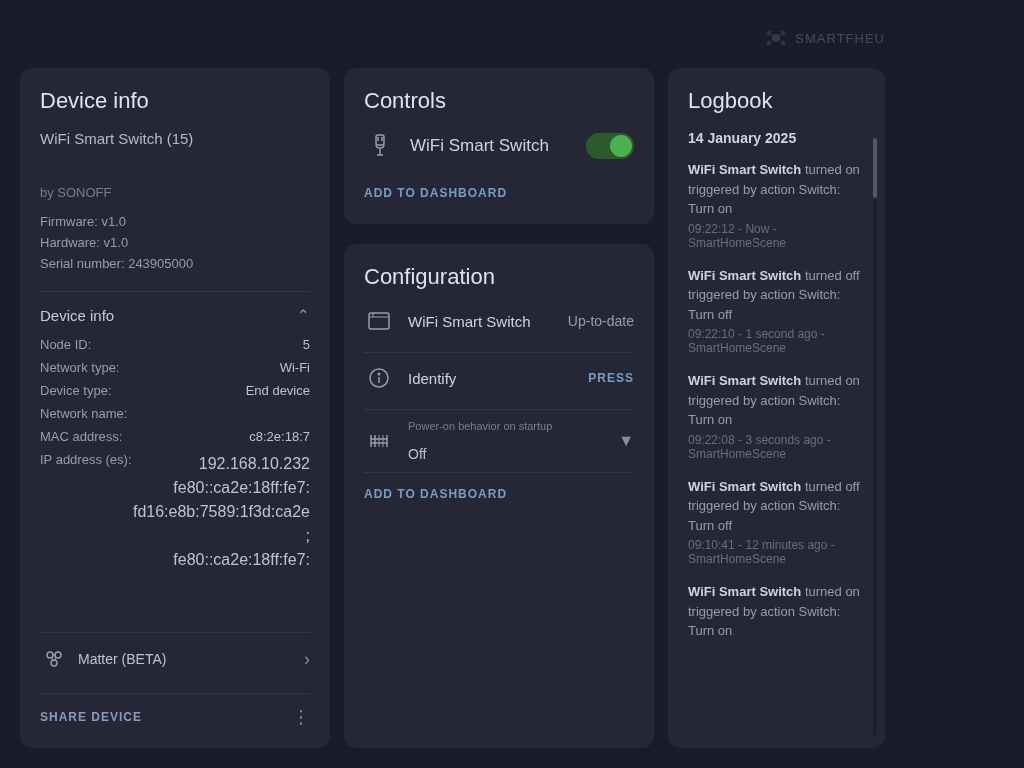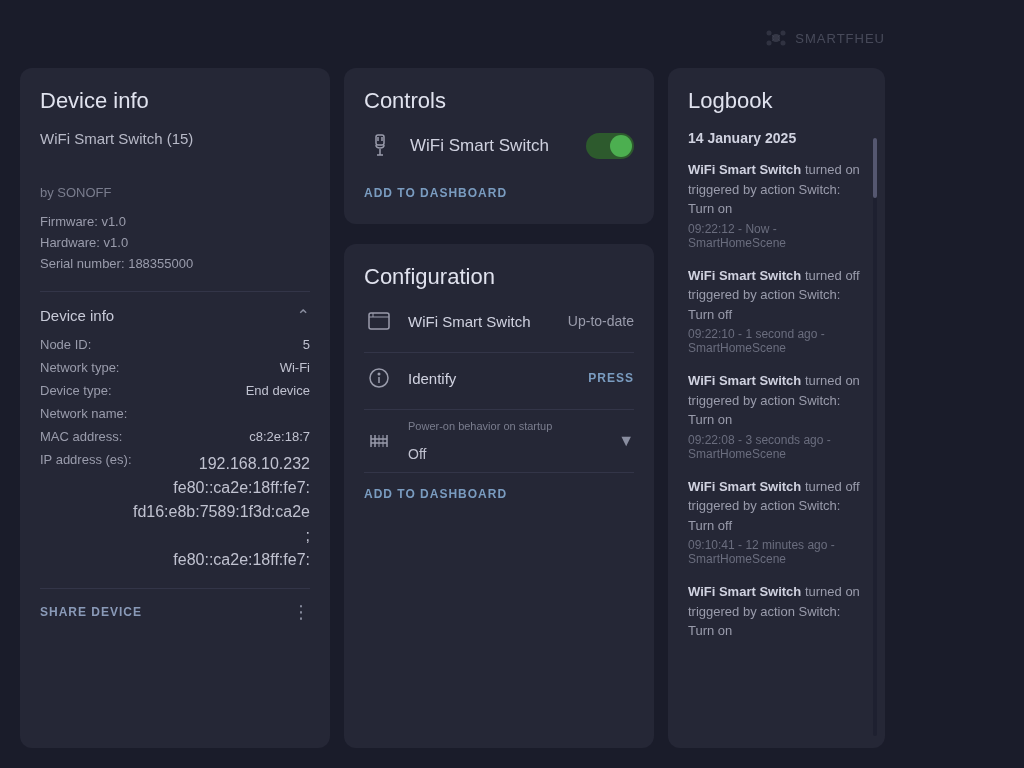--- a/index.html
+++ b/index.html
@@ -408,21 +408,21 @@
   </div>
 
   <div class="main-content">
 
     <div class="card device-info-card">
       <h2 class="card-title">Device info</h2>
       <div class="device-name">WiFi Smart Switch (15)</div>
       <div class="device-brand">by SONOFF</div>
       <div class="info-row">Firmware: v1.0</div>
       <div class="info-row">Hardware: v1.0</div>
-      <div class="info-row">Serial number: 188355000</div>
+      <div class="info-row">Serial number: 243905000</div>
 
       <div class="divider"></div>
 
       <div class="section-header">
         <span class="section-title">Device info</span>
         <span class="chevron-icon">⌃</span>
       </div>
 
       <div class="detail-row">
         <span>Node ID:</span>
@@ -448,20 +448,36 @@
         <span class="ip-label">IP address (es):</span>
         <div class="ip-values">
           <div>192.168.10.232</div>
           <div>fe80::ca2e:18ff:fe7:</div>
           <div>fd16:e8b:7589:1f3d:ca2e</div>
           <div>;</div>
           <div>fe80::ca2e:18ff:fe7:</div>
         </div>
       </div>
 
+      <div class="matter-row">
+        <div class="matter-left">
+          <div class="matter-icon">
+            <svg width="24" height="24" viewBox="0 0 24 24" fill="none">
+              <circle cx="8" cy="8" r="3" stroke="#9a9cac" stroke-width="1.5"></circle>
+              <circle cx="16" cy="8" r="3" stroke="#9a9cac" stroke-width="1.5"></circle>
+              <circle cx="12" cy="16" r="3" stroke="#9a9cac" stroke-width="1.5"></circle>
+              <line x1="10.5" y1="8" x2="13.5" y2="8" stroke="#9a9cac" stroke-width="1"></line>
+              <line x1="9.5" y1="10" x2="11.5" y2="13.5" stroke="#9a9cac" stroke-width="1"></line>
+              <line x1="14.5" y1="10" x2="12.5" y2="13.5" stroke="#9a9cac" stroke-width="1"></line>
+            </svg>
+          </div>
+          <span class="matter-label">Matter (BETA)</span>
+        </div>
+        <span class="arrow-right">›</span>
+      </div>
 
       <div class="card-footer">
         <button class="share-btn">SHARE DEVICE</button>
         <button class="dots-menu">⋮</button>
       </div>
     </div>
 
     <div class="middle-col">
 
       <div class="controls-card">

